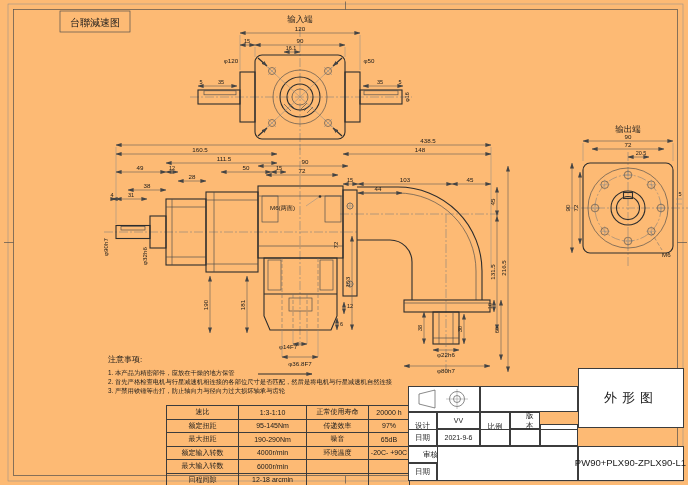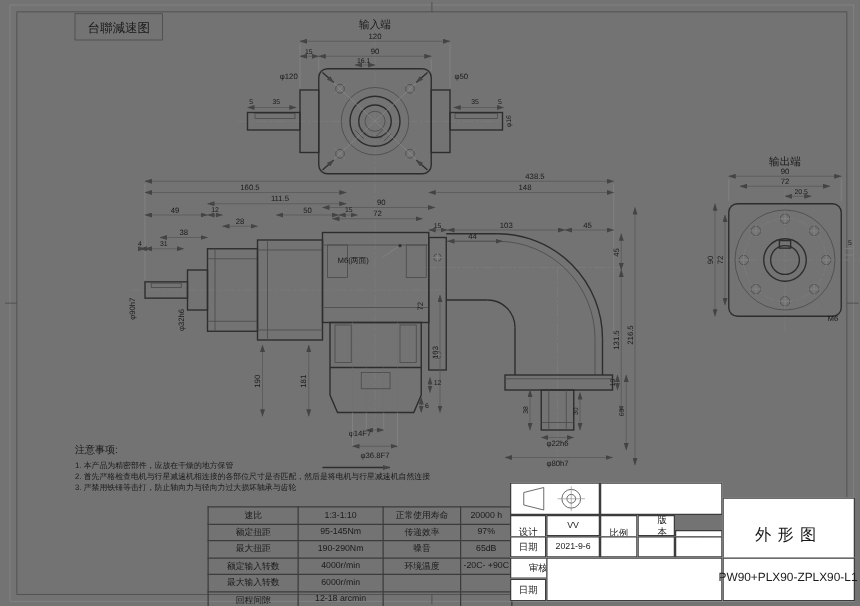--- a/index.html
+++ b/index.html
@@ -1,35 +1,35 @@
 <!DOCTYPE html>
 <html><head>
 <meta charset="utf-8">
 <style>
   html,body{margin:0;padding:0;}
   body{width:688px;height:485px;background:#fafafa;position:relative;
        font-family:"Liberation Sans",sans-serif;color:#1a1a1a;overflow:hidden;}
-  #sheet{position:absolute;left:0;top:0;width:688px;height:485px;background:#737373;}
+  #sheet{position:absolute;left:0;top:0;width:688px;height:485px;background:#fdba74;}
   svg text{fill:#1a1a1a;}
   .s1{stroke:#2d2d2d;stroke-width:1.1;fill:none;}
   .s2{stroke:#4a4a4a;stroke-width:.65;fill:none;}
   .d{stroke:#555;stroke-width:.55;fill:none;marker-start:url(#aS);marker-end:url(#aE);}
   .e{stroke:#8a8a8a;stroke-width:.5;fill:none;}
   .c{stroke:#7d7d7d;stroke-width:.55;fill:none;stroke-dasharray:9 2 2 2;}
   .h{stroke:#6f6f6f;stroke-width:.55;fill:none;stroke-dasharray:4 2;}
   .t{font-size:6.2px;}
   .t5{font-size:5.5px;}
   .lab{font-size:8.5px;}
   .abs{position:absolute;box-sizing:border-box;}
   .cell{border:1px solid #3c3c3c;display:flex;align-items:center;justify-content:center;
         font-size:7.5px;background:#fff;}
   .spec{border-collapse:collapse;table-layout:fixed;}
   .spec td{border:1px solid #3c3c3c;font-size:7px;text-align:center;padding:0;height:12.5px;
            white-space:nowrap;overflow:hidden;}
-  #notes{font-size:6.3px;line-height:1.45;}
+  #notes{font-size:6.3px;line-height:1.45;margin-left:48px;}
   #notes .nt{font-size:8px;margin-bottom:2px;}
   #dwgtitle{font-size:13px;letter-spacing:5px;}
   #partno{font-size:9.5px;white-space:nowrap;text-align:right;}
 </style>
 </head>
 <body>
 
 <div id="sheet">
 
 <svg width="688" height="485" viewBox="0 0 688 485">
@@ -388,20 +388,20 @@
   <div class="cell abs" style="left:408px;top:429px;width:29px;height:17px;">日期</div>
   <div class="cell abs" style="left:437px;top:429px;width:43px;height:17px;font-size:7px;">2021-9-6</div>
   <div class="cell abs" style="left:480px;top:429px;width:30px;height:17px;"></div>
   <div class="cell abs" style="left:510px;top:429px;width:30px;height:17px;"></div>
   <div class="cell abs" style="left:540px;top:429px;width:38px;height:17px;"></div>
 
   <div class="cell abs" style="left:408px;top:446px;width:45px;height:17px;">审核</div>
   <div class="cell abs" style="left:408px;top:463px;width:29px;height:18px;">日期</div>
   <div class="cell abs" style="left:437px;top:446px;width:141px;height:35px;"></div>
 
-  <div class="cell abs" style="left:578px;top:398px;width:106px;height:60px;align-items:center;">
+  <div class="cell abs" style="left:578px;top:368px;width:106px;height:60px;align-items:center;">
     <span id="dwgtitle">外形图</span>
   </div>
   <div class="cell abs" style="left:578px;top:446px;width:106px;height:35px;"></div>
   <div id="partno" class="abs" style="left:538px;top:457px;width:148px;">PW90+PLX90-ZPLX90-L1</div>
 </div>
 
 </div>
 
 </body></html>

